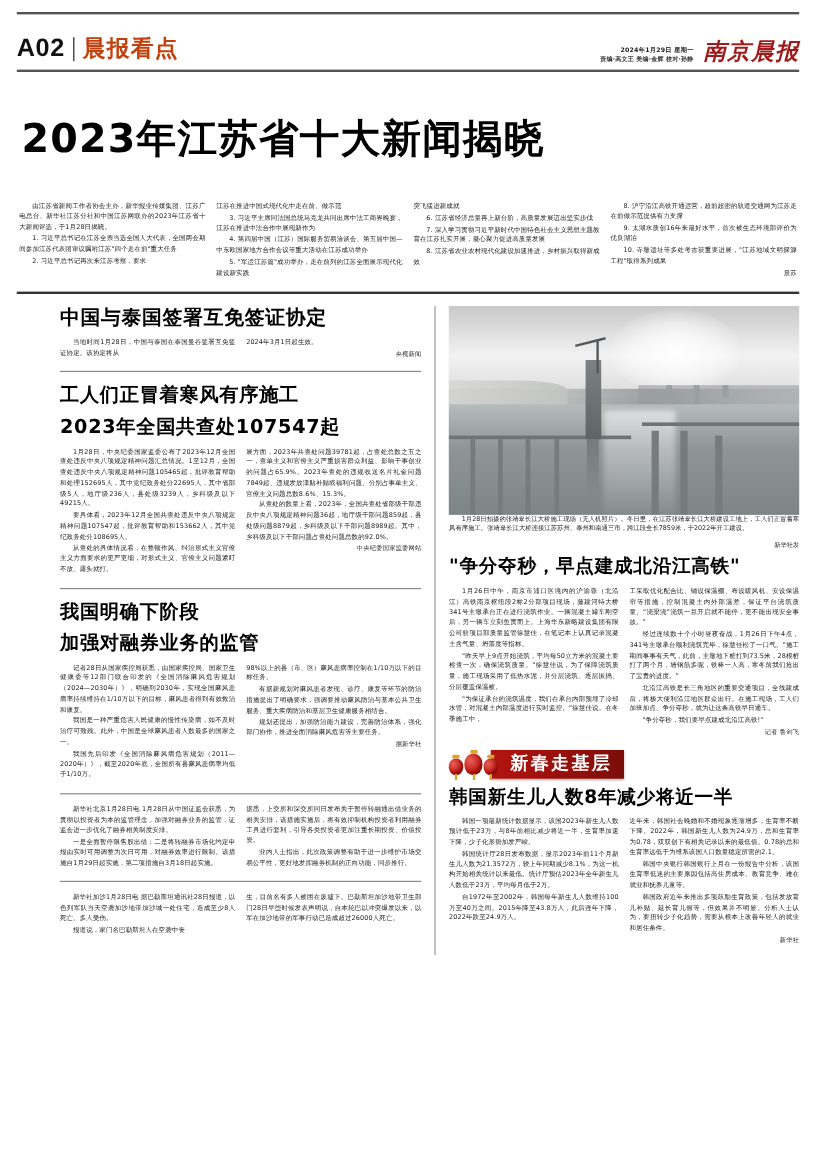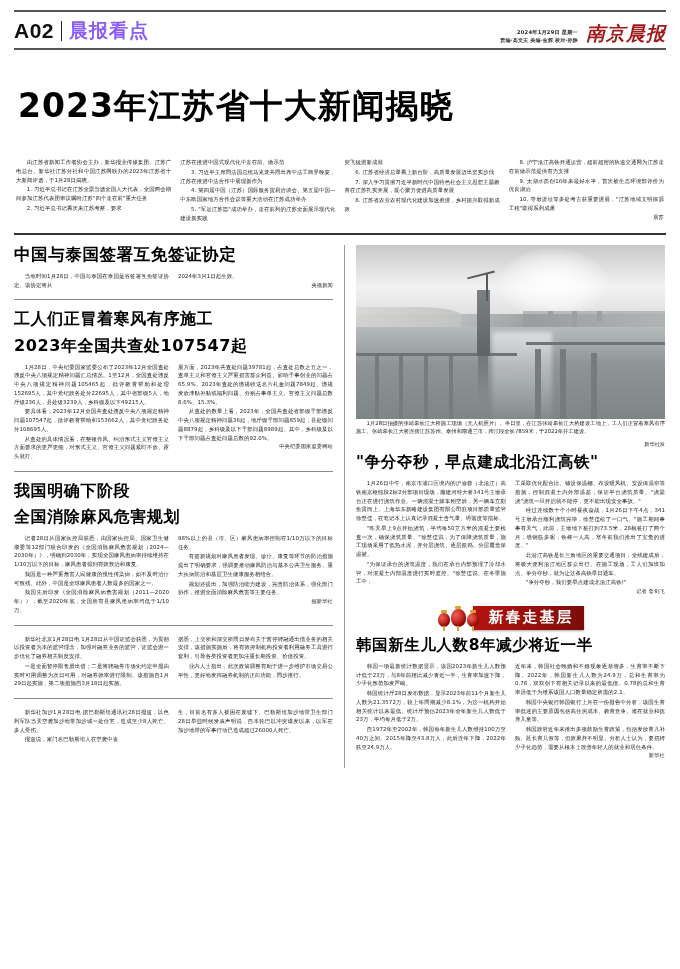--- a/index.html
+++ b/index.html
@@ -8,25 +8,25 @@
     background:#ffffff;
     font-family:"DejaVu Sans","Liberation Sans",sans-serif;
     color:#111;
     overflow:hidden;
     position:relative;
   }
   .page{width:680px;height:969px;position:relative;box-sizing:border-box;padding:0 14px;}
 
   
   .top-rule{height:2px;background:#555;margin:10px 0 0 0;}
-  .masthead{display:flex;align-items:flex-end;justify-content:space-between;padding:6px 0 4px 0;}
+  .masthead{display:flex;align-items:flex-end;justify-content:space-between;padding:16px 0 4px 0;}
   .mh-left{display:flex;align-items:center;gap:7px;}
   .folio{font-size:21px;font-weight:700;letter-spacing:.5px;color:#111;font-family:"Liberation Sans",sans-serif;}
   .folio-bar{width:1px;height:20px;background:#222;display:inline-block;}
-  .section-name{font-size:19px;font-weight:700;color:#8b5cf6;letter-spacing:1px;}
+  .section-name{font-size:19px;font-weight:700;color:#c2410c;letter-spacing:1px;}
   .mh-right{display:flex;align-items:flex-end;gap:8px;}
   .mh-credits{text-align:right;line-height:1.45;}
   .mh-date{font-size:5.2px;font-weight:700;color:#222;letter-spacing:.2px;}
   .mh-editors{font-size:5px;font-weight:700;color:#333;letter-spacing:.2px;}
   .brand{
     font-size:19px;font-weight:700;color:#9e1b1b;letter-spacing:1px;
     font-family:"DejaVu Serif","Liberation Serif",serif;
     font-style:italic;line-height:1;padding-bottom:1px;
   }
   .mh-rule{height:1.5px;background:#555;}
@@ -45,21 +45,21 @@
     text-indent:2em;color:#1a1a1a;letter-spacing:.1px;
   }
   p.body.noind{text-indent:0;}
   .byline{font-size:5.2px;text-align:right;color:#222;margin:1px 0 0 0;letter-spacing:.2px;}
 
   .lead-body{padding:0 2px;}
   .hr-heavy{height:1.6px;background:#333;margin:10px 0 0 0;}
 
   
   .lower{display:flex;margin-top:10px;}
-  .zone-left{width:330px;padding-right:11px;box-sizing:border-box;}
+  .zone-left{width:330px;padding-right:11px;box-sizing:border-box;margin-left:36px;}
   .vdiv{width:1px;background:#9a9a9a;align-self:stretch;}
   .zone-right{width:320px;padding-left:11px;box-sizing:border-box;}
 
   .art{margin-bottom:9px;}
   h2.hl{
     font-size:16.5px;font-weight:700;letter-spacing:.6px;line-height:1.22;
     margin:0 0 7px 0;color:#000;
   }
   h2.hl.l2{font-size:16px;}
   h2.hl.quote{font-size:15.5px;}
@@ -97,21 +97,21 @@
   .ph-refl{position:absolute;left:39.5%;top:64%;width:10px;height:26%;
     background:linear-gradient(rgba(90,95,97,.55),rgba(120,126,128,0));}
   .ph-city{position:absolute;right:0;top:38%;width:46%;height:10%;
     background:linear-gradient(90deg,rgba(150,154,155,.6),rgba(176,180,181,.85));}
   .ph-bld{position:absolute;top:38%;width:5px;background:#9aa0a1;}
 
   .caption{font-size:5.3px;line-height:1.6;text-align:justify;text-indent:2em;color:#1a1a1a;margin:0;}
   .caption-src{font-size:5.2px;text-align:right;color:#222;}
 
   
-  .badge-row{display:flex;justify-content:center;align-items:center;margin:6px 0 4px 0;}
+  .badge-row{display:flex;justify-content:flex-start;align-items:center;margin:6px 0 4px 0;}
   .badge{position:relative;display:flex;align-items:center;height:28px;}
   .lanterns{display:flex;align-items:flex-end;gap:1px;margin-right:-6px;z-index:2;}
   .lantern{width:15px;height:18px;border-radius:50%/46%;
     background:radial-gradient(circle at 32% 32%,#e8605a,#c0160f 62%,#8e0b06);
     position:relative;box-shadow:inset -2px -2px 3px rgba(0,0,0,.25);}
   .lantern.small{width:12px;height:14px;}
   .lantern:after{content:"";position:absolute;left:50%;bottom:-4px;width:2px;height:5px;
     background:#d9a42c;transform:translateX(-50%);}
   .lantern:before{content:"";position:absolute;left:50%;top:-3px;width:6px;height:3px;
     background:#d9a42c;transform:translateX(-50%);border-radius:1px;}
@@ -208,21 +208,21 @@
             <p class="body">从查处的数量上看，2023年，全国共查处省部级干部违反中央八项规定精神问题36起，地厅级干部问题859起，县处级问题8879起，乡科级及以下干部问题8989起。其中，乡科级及以下干部问题占查处问题总数的92.0%。</p>
             <p class="byline">中央纪委国家监委网站</p>
           </div>
         </div>
       </div>
 
       <div class="rule-thin"></div>
 
       <div class="art">
         <h2 class="hl l2">我国明确下阶段</h2>
-        <h2 class="hl l2">全国消除麻风危害规划</h2>
+        <h2 class="hl l2">加强对融券业务的监管</h2>
         <div class="art-cols">
           <div class="col">
             <p class="body">记者28日从国家疾控局获悉，由国家疾控局、国家卫生健康委等12部门联合印发的《全国消除麻风危害规划（2024—2030年）》，明确到2030年，实现全国麻风患病率持续维持在1/10万以下的目标，麻风患者得到有效救治和康复。</p>
             <p class="body">我国是一种严重危害人民健康的慢性传染病，如不及时治疗可致残。此外，中国是全球麻风患者人数最多的国家之一。</p>
             <p class="body">我国先后印发《全国消除麻风病危害规划（2011—2020年）》，截至2020年底，全国所有县麻风患病率均低于1/10万。</p>
           </div>
           <div class="col">
             <p class="body noind">98%以上的县（市、区）麻风患病率控制在1/10万以下的目标任务。</p>
             <p class="body">有据新规划对麻风患者发现、诊疗、康复等环节的防治措施提出了明确要求，强调要推动麻风防治与基本公共卫生服务、重大疾病防治和基层卫生健康服务相结合。</p>
             <p class="body">规划还提出，加强防治能力建设，完善防治体系，强化部门协作，推进全面消除麻风危害等主要任务。</p>

